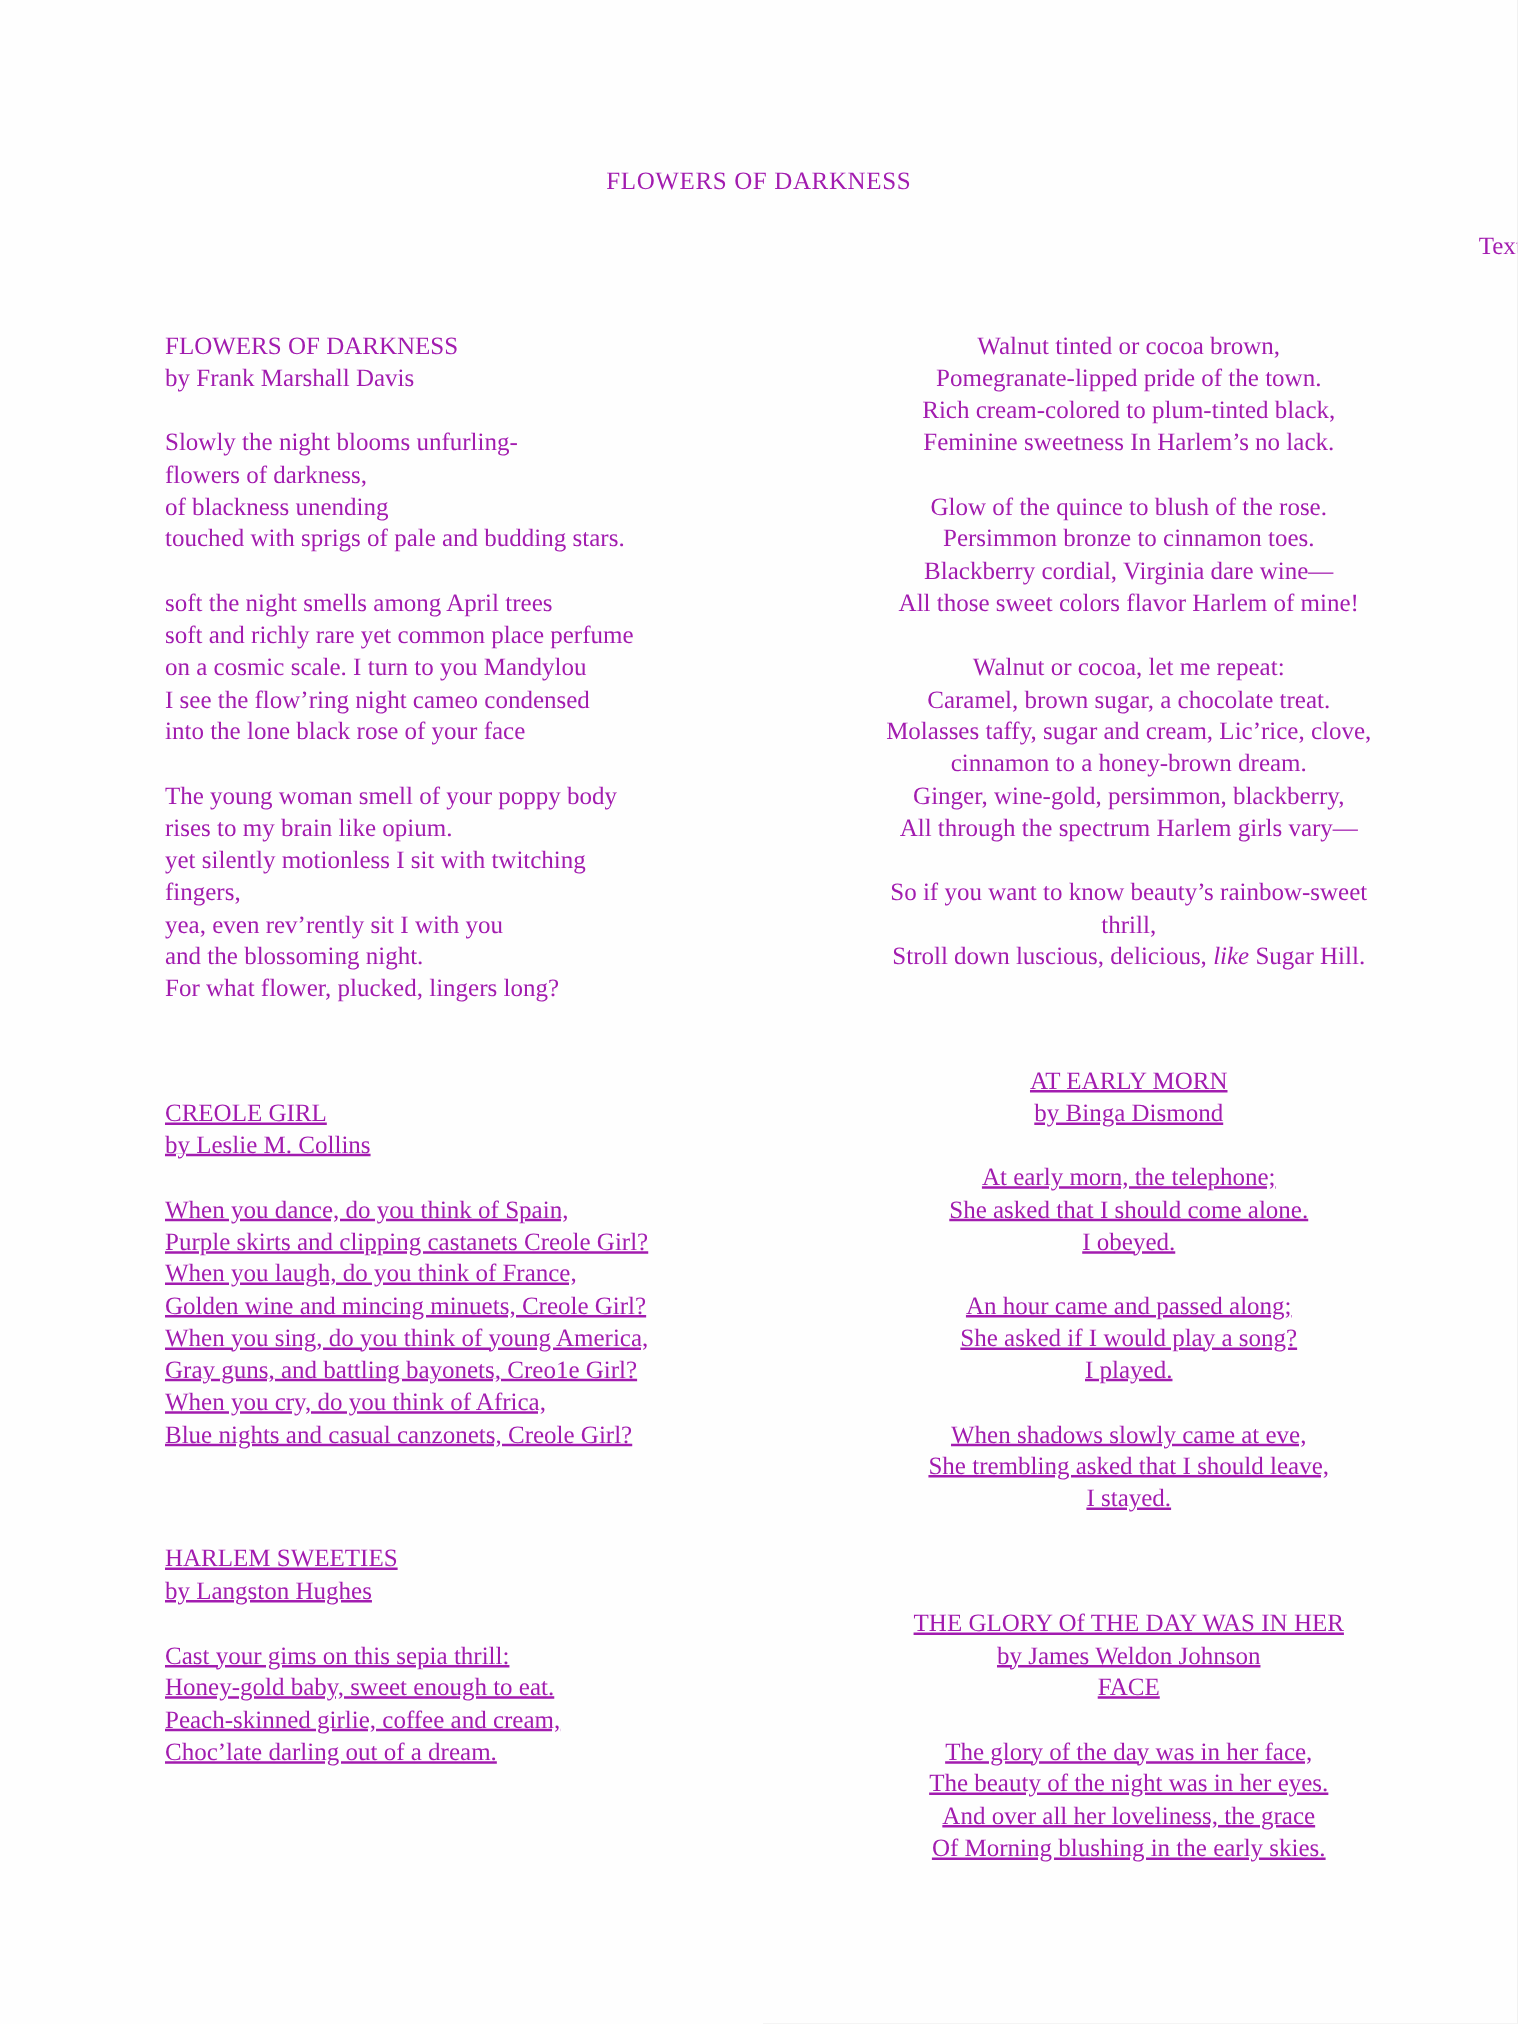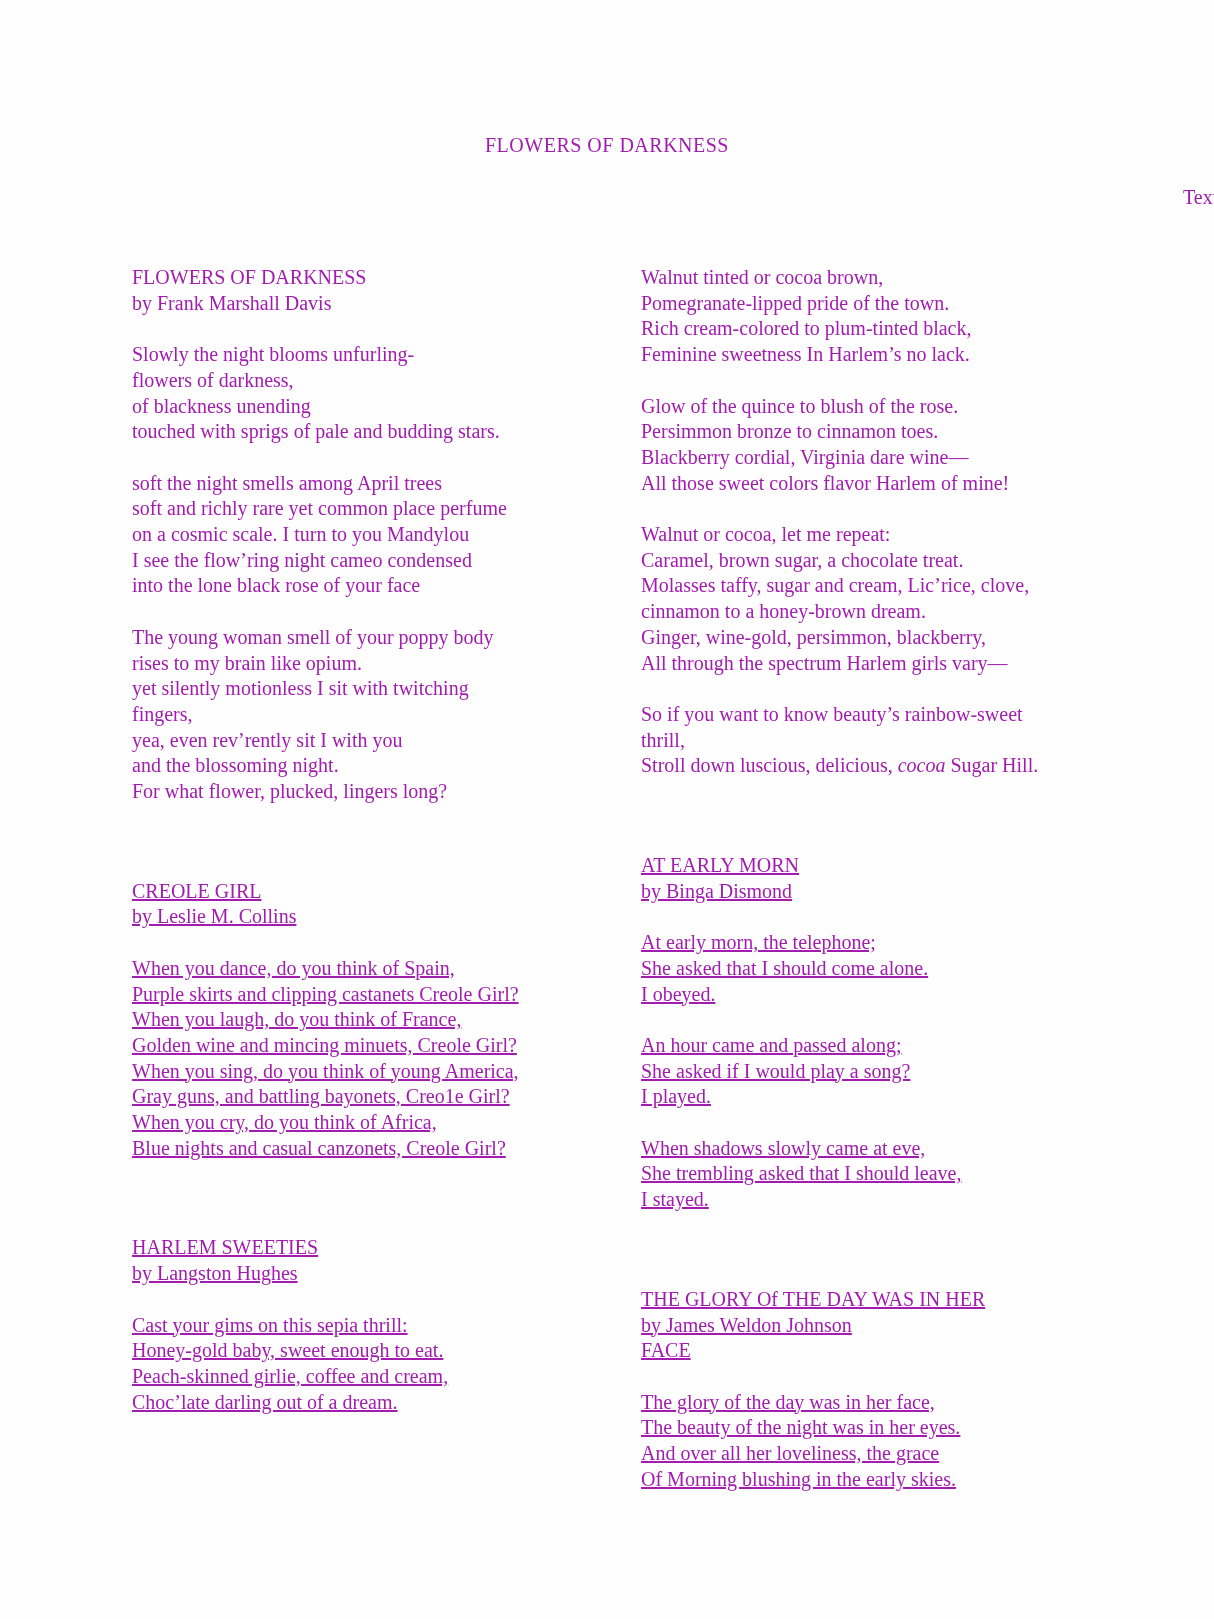--- a/index.html
+++ b/index.html
@@ -34,21 +34,21 @@
     width: 100%;
     text-align: right;
   }
   .column {
     position: absolute;
     top: 265px;
     width: 560px;
     white-space: nowrap;
   }
   .col-left  { left: 132px; }
-  .col-right { left: 641px; }
+  .col-right { left: 623px; text-align: center; }
   .poem + .poem { margin-top: 74px; text-decoration: underline; }
   .stanza { margin-top: 25.7px; }
   .poem > .stanza:first-child { margin-top: 0; }
   .line { min-height: 25.7px; }
   .italic { font-style: italic; }
 </style>
 </head>
 <body>
 
 <div class="page">
@@ -124,21 +124,21 @@
           <div class="line">Walnut or cocoa, let me repeat:</div>
           <div class="line">Caramel, brown sugar, a chocolate treat.</div>
           <div class="line">Molasses taffy, sugar and cream, Lic’rice, clove,</div>
           <div class="line">cinnamon to a honey-brown dream.</div>
           <div class="line">Ginger, wine-gold, persimmon, blackberry,</div>
           <div class="line">All through the spectrum Harlem girls vary—</div>
         </div>
         <div class="stanza">
           <div class="line">So if you want to know beauty’s rainbow-sweet</div>
           <div class="line">thrill,</div>
-          <div class="line"><span>Stroll down luscious, delicious, </span><span class="italic">cocoa</span><span> Sugar Hill.</span></div>
+          <div class="line"><span>Stroll down luscious, delicious, </span><span class="italic">like</span><span> Sugar Hill.</span></div>
         </div>
       </div>
       <div class="poem">
         <div class="line poem-title">AT EARLY MORN</div>
         <div class="line poem-author">by Binga Dismond</div>
         <div class="stanza">
           <div class="line">At early morn, the telephone;</div>
           <div class="line">She asked that I should come alone.</div>
           <div class="line">I obeyed.</div>
         </div>

